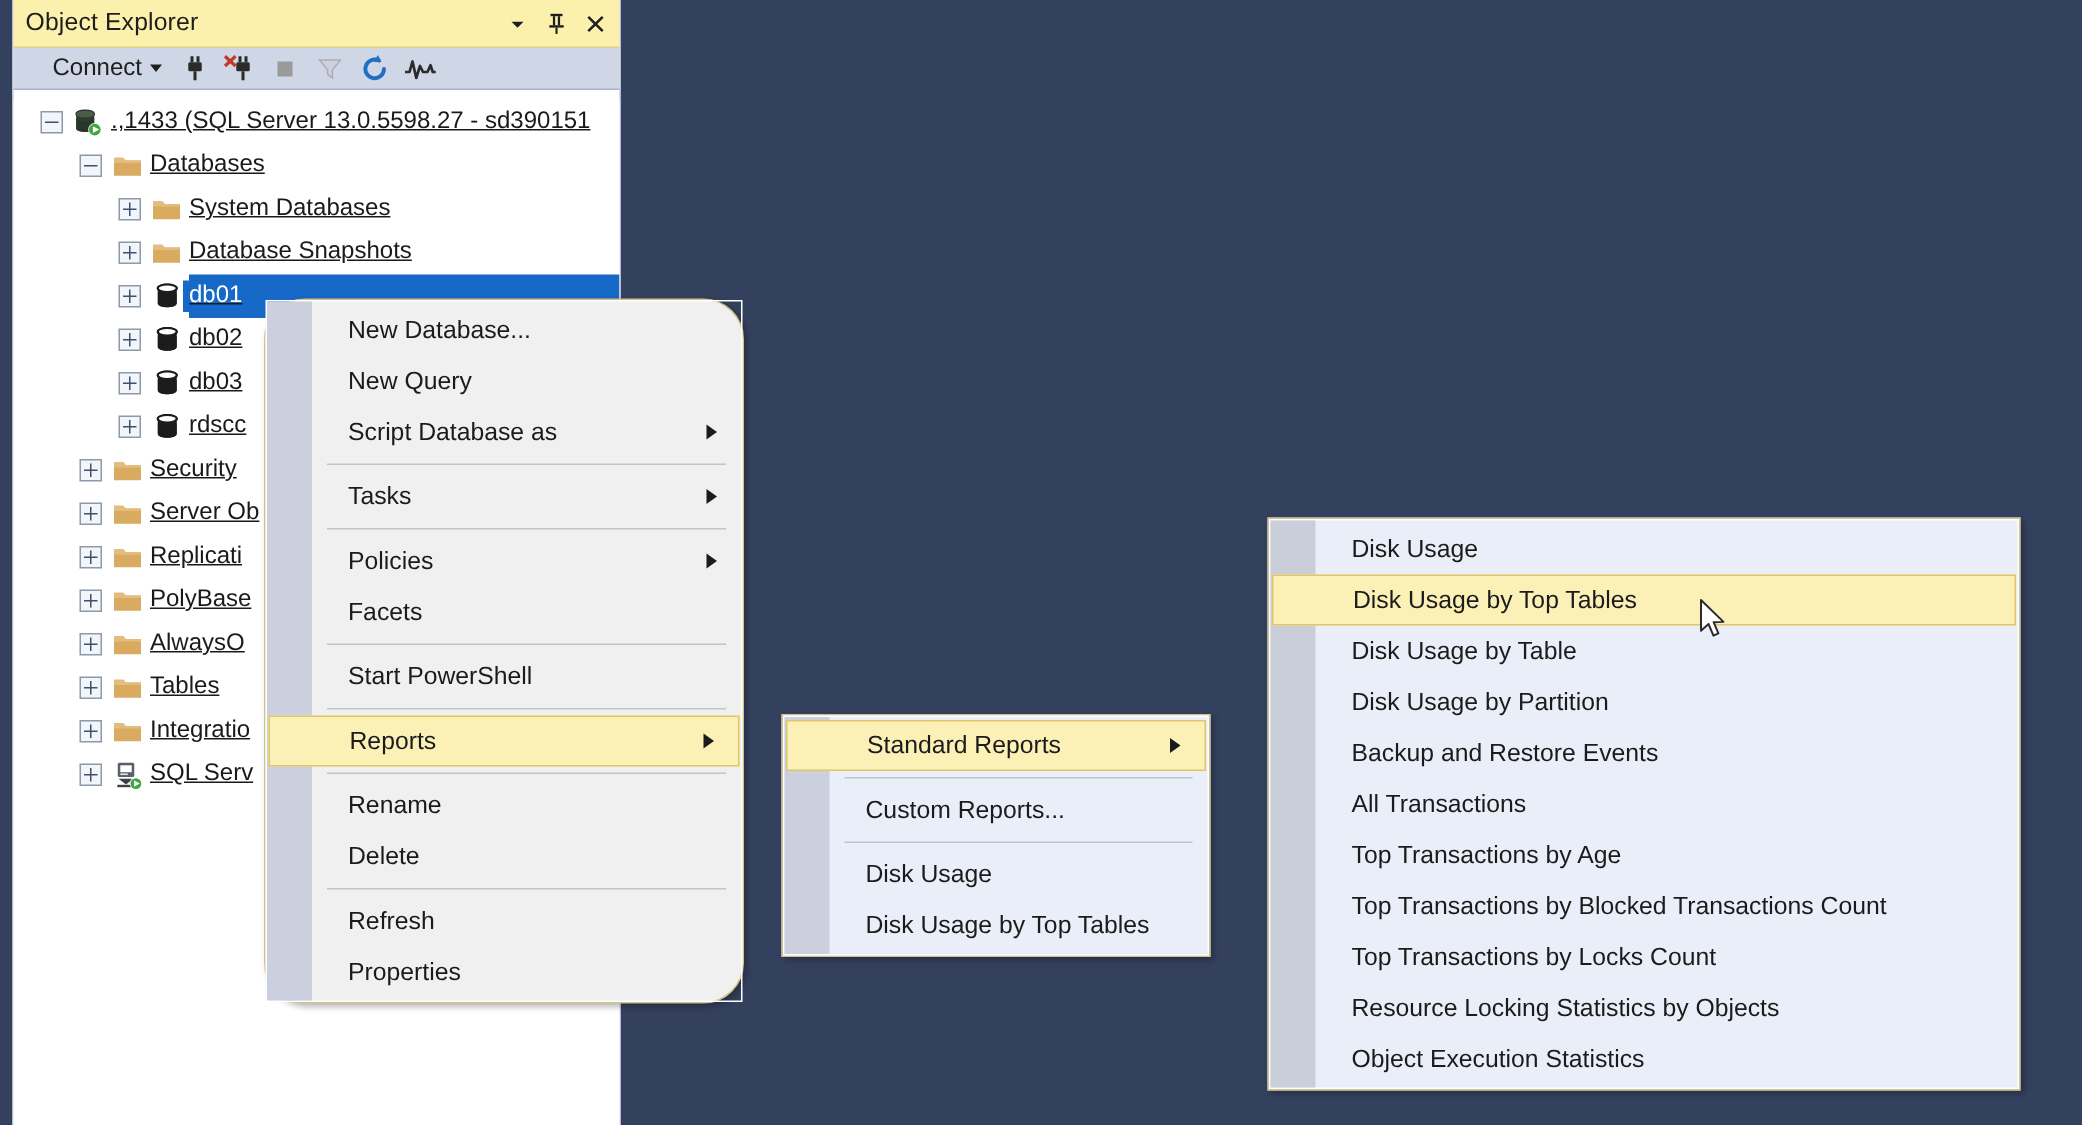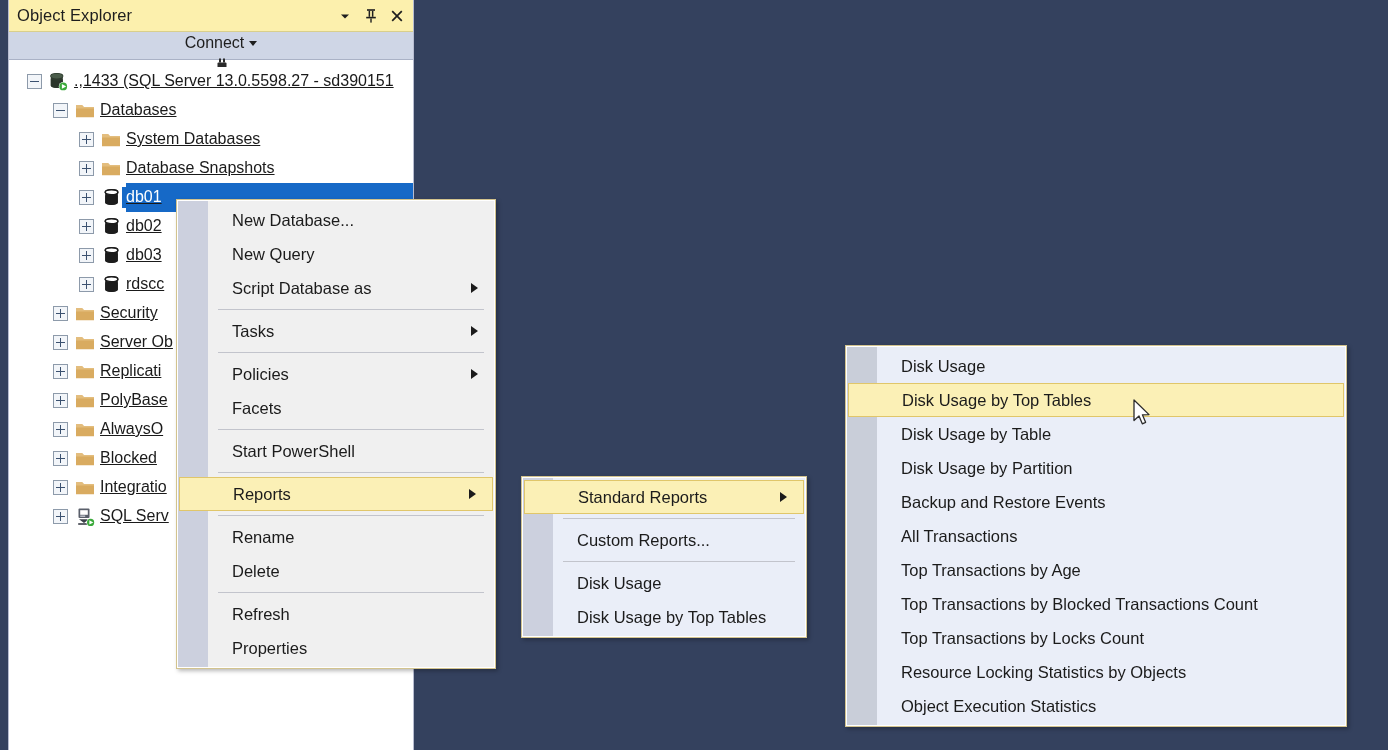--- a/index.html
+++ b/index.html
@@ -52,21 +52,20 @@
   .tb-btn svg { display:block; }
 
   #oe-toolbar {
     height: 28px;
     background: #cfd6e6;
     border-bottom: 1px solid #aab2c6;
     display: flex; align-items: center;
     box-sizing: border-box;
     padding-left: 22px;
     gap: 2px;
-    flex-direction: column;
   }
   #connect-btn {
     display: flex; align-items: center; gap: 5px;
     font-size: 16px; color: #1e1e1e;
     padding: 2px 6px 2px 4px;
     white-space: nowrap;
   }
   .tri-down {
     width: 0; height: 0;
     border-left: 4px solid transparent;
@@ -449,21 +448,21 @@
         <div class="tnode">
           <div style="width: 44px; flex: 0 0 auto;"></div>
           <div class="expander plus"></div>
           <div style="width: 6px; flex: 0 0 auto;"></div>
           <div class="ticon" style="width: 22px;">
             <svg width="20" height="17" viewBox="0 0 20 17">
               <path d="M1 3.2 L7.2 3.2 L8.8 5 L19 5 L19 15.2 L1 15.2 Z" fill="#d9ab60"></path>
               <path d="M1 3.2 L7.2 3.2 L8.8 5 L19 5 L19 6.6 L1 6.6 Z" fill="#e3bd7d"></path>
             </svg>
           </div>
-          <div class="tlabel">Blocked</div>
+          <div class="tlabel">Tables</div>
         </div>
         <div class="tnode">
           <div style="width: 44px; flex: 0 0 auto;"></div>
           <div class="expander plus"></div>
           <div style="width: 6px; flex: 0 0 auto;"></div>
           <div class="ticon" style="width: 22px;">
             <svg width="20" height="17" viewBox="0 0 20 17">
               <path d="M1 3.2 L7.2 3.2 L8.8 5 L19 5 L19 15.2 L1 15.2 Z" fill="#d9ab60"></path>
               <path d="M1 3.2 L7.2 3.2 L8.8 5 L19 5 L19 6.6 L1 6.6 Z" fill="#e3bd7d"></path>
             </svg>
@@ -484,21 +483,21 @@
               <circle cx="16.6" cy="15.4" r="4.1" fill="#ffffff"></circle>
               <circle cx="16.6" cy="15.4" r="3.6" fill="#3aa93a"></circle>
               <path d="M15.4 13.3 L19.3 15.4 L15.4 17.5 Z" fill="#ffffff"></path>
             </svg>
           </div>
           <div class="tlabel">SQL Serv</div>
         </div>
       </div>
   </div>
 
-  <div class="menu" id="menu1" style="left:176px; top:199px; width:320px;">
+  <div class="menu" id="menu1" style="left:176px; top:199px; width:320px;border-radius:27px;">
     <div class="menu-inner">
       <div class="gutter"></div>
       <div class="items">
           <div class="mi">
             <span>New Database...</span>
           </div>
           <div class="mi">
             <span>New Query</span>
           </div>
           <div class="mi">

